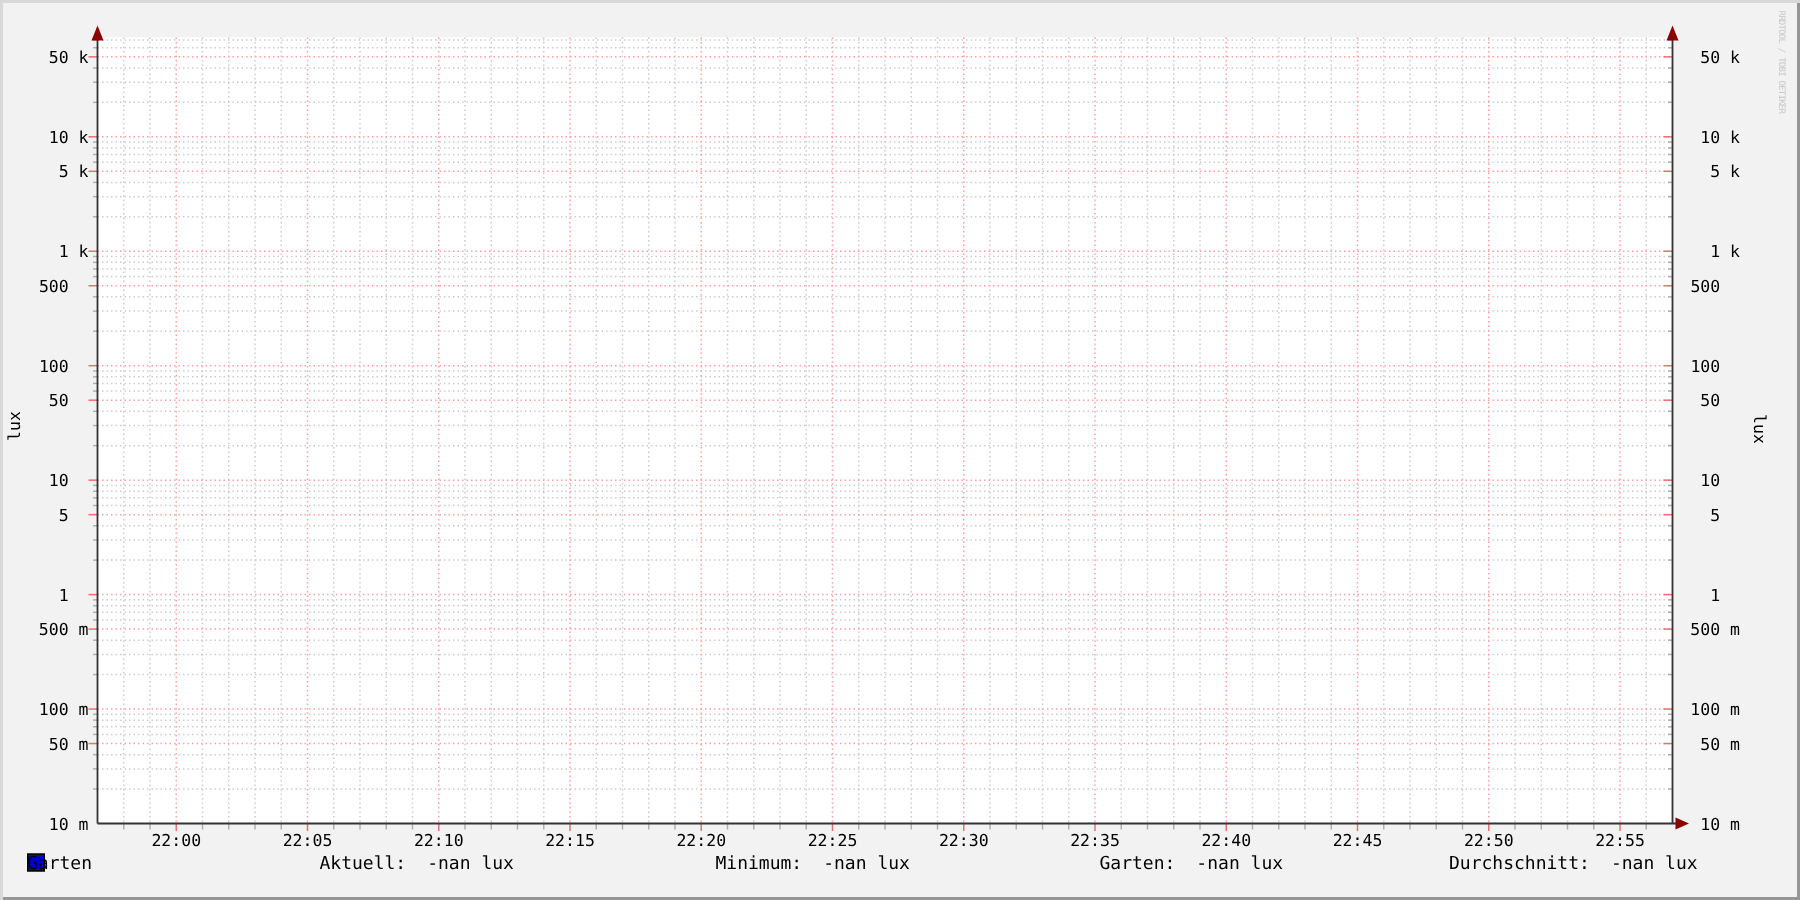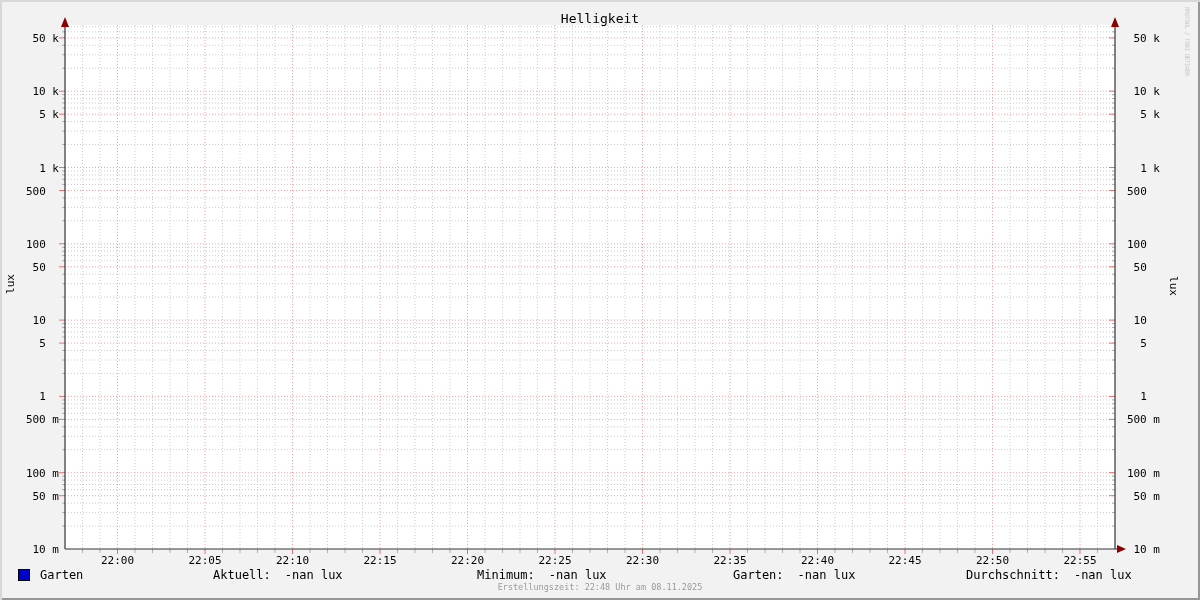--- a/index.html
+++ b/index.html
@@ -16,21 +16,21 @@
   .ylab{position:absolute;font-size:11px;white-space:nowrap;}
   .ylab.left{left:10px;top:284px;transform:translate(-50%,-50%) rotate(-90deg);}
   .ylab.right{left:1173px;top:286px;transform:translate(-50%,-50%) rotate(90deg);}
   .watermark{
     position:absolute;top:7px;left:1184px;
     writing-mode:vertical-rl;
     font-size:6px;letter-spacing:-0.5px;color:#c8c8c8;white-space:nowrap;
   }
   .legend-row{position:absolute;left:0;top:0;width:100%;height:100%;pointer-events:none;}
   .swatch{position:absolute;left:18px;top:569px;width:10px;height:10px;border:1px solid #000;}
-  .series-label{position:absolute;left:40px;top:568px;font-size:12px;line-height:14px;text-align:right;}
+  .series-label{position:absolute;left:18px;top:568px;font-size:12px;line-height:14px;text-align:right;}
   .stat{position:absolute;top:568px;font-size:12px;line-height:14px;white-space:nowrap;text-align:center;}
   .stat .val{margin-left:14px;}
   .footer{position:absolute;top:582px;left:0;width:100%;text-align:center;font-size:8.5px;color:#9a9a9a;}
 </style>
 </head>
 <body>
 
 <div class="graph">
 
   <svg id="chart" width="1200" height="600">
@@ -386,32 +386,30 @@
         <text text-anchor="middle" x="555" y="564">22:25</text>
         <text text-anchor="middle" x="642.5" y="564">22:30</text>
         <text text-anchor="middle" x="730" y="564">22:35</text>
         <text text-anchor="middle" x="817.5" y="564">22:40</text>
         <text text-anchor="middle" x="905" y="564">22:45</text>
         <text text-anchor="middle" x="992.5" y="564">22:50</text>
         <text text-anchor="middle" x="1080" y="564">22:55</text>
       </g>
     </svg>
 
-  <div class="title">Helligkeit</div>
   <div class="ylab left">lux</div>
   <div class="ylab right">lux</div>
   <div class="watermark">RRDTOOL / TOBI OETIKER</div>
 
   <div class="legend-row">
     <span class="swatch" style="background: rgb(0, 0, 204);"></span>
     <span class="series-label">Garten</span>
 
     <span class="stat" style="left:213px"><span>Aktuell:</span><span class="val">-nan lux</span></span>
 
     <span class="stat" style="left:477px"><span>Minimum:</span><span class="val">-nan lux</span></span>
 
     <span class="stat" style="left:733px"><span>Garten:</span><span class="val">-nan lux</span></span>
 
     <span class="stat" style="left:966px"><span>Durchschnitt:</span><span class="val">-nan lux</span></span>
   </div>
 
-  <div class="footer">Erstellungszeit: 22:48 Uhr am 08.11.2025</div>
 </div>
 
 </body></html>

